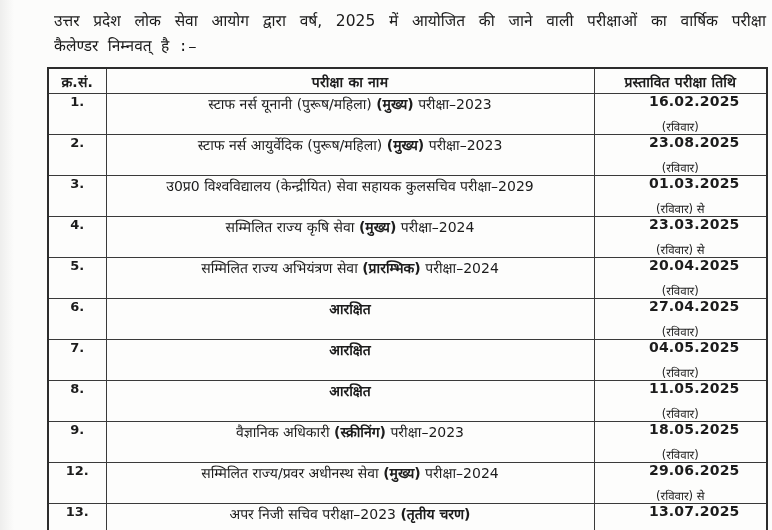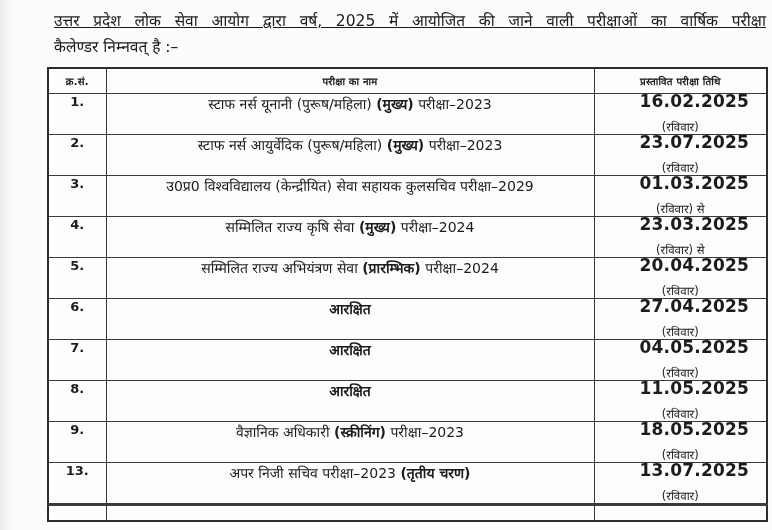--- a/index.html
+++ b/index.html
@@ -21,22 +21,22 @@
   }
 
   .heading {
     position: absolute;
     left: 54px; top: 8px; width: 712px;
     font-size: 15.5px;
     line-height: 26px;
     color: #1b1b1b;
     font-weight: 500;
   }
-  .heading .l1 { text-align: justify; text-align-last: justify; text-decoration: underline; }
-  .heading .l2 { text-align: left; }
+  .heading .l1 { text-align: justify; text-align-last: justify; }
+  .heading .l2 { text-align: left; font-family: Liberation Mono, monospace; }
 
   table.exam {
     position: absolute;
     left: 47px; top: 67px;
     width: 719px;
     border-collapse: collapse;
     table-layout: fixed;
     background: #fdfdfc;
     border: 2px solid #2c2c2c;
   }
@@ -44,21 +44,21 @@
     border: 1px solid #3a3a3a;
     padding: 0;
     overflow: hidden;
   }
   col.c-sno  { width: 58px; }
   col.c-name { width: 488px; }
   col.c-date { width: 173px; }
 
   tr.hdr th {
     height: 24px;
-    font-size: 10px;
+    font-size: 14px;
     font-weight: bold;
     text-align: center;
     vertical-align: middle;
     letter-spacing: 0.2px;
   }
 
   tbody tr.row { height: 33px; }
   td.sno {
     text-align: center;
     vertical-align: top;
@@ -72,21 +72,21 @@
     font-size: 14px;
     padding-top: 3px;
   }
   td.name span { white-space: pre-wrap; }
   td.name .b { font-weight: bold; }
   td.date {
     text-align: center;
     vertical-align: middle;
     line-height: 14px;
   }
-  td.date .d1 { font-size: 17px; font-weight: bold; letter-spacing: 0.2px; padding-left: 28px; }
+  td.date .d1 { font-size: 14px; font-weight: bold; letter-spacing: 0.2px; padding-left: 28px; }
   td.date .d2 { font-size: 11.5px; font-weight: normal; margin-top: 12px; }
 
   
   tbody.partial td {
     height: 14px;
     border-top: 3px solid #373d45;
   }
 </style>
 </head>
 <body>
@@ -120,21 +120,21 @@
       <div class="d2">(रविवार)</div>
     </td>
   </tr>
 
   <tr class="row">
     <td class="sno">2.</td>
     <td class="name">
       <span class="pre">स्टाफ नर्स आयुर्वेदिक (पुरूष/महिला) </span><span class="b">(मुख्य)</span><span class="post"> परीक्षा–2023</span>
     </td>
     <td class="date">
-      <div class="d1">23.07.2025</div>
+      <div class="d1">23.08.2025</div>
       <div class="d2">(रविवार)</div>
     </td>
   </tr>
 
   <tr class="row">
     <td class="sno">3.</td>
     <td class="name">
       <span class="pre">उ0प्र0 विश्वविद्यालय (केन्द्रीयित) सेवा सहायक कुलसचिव परीक्षा–2029</span><span class="b"></span><span class="post"></span>
     </td>
     <td class="date">
@@ -204,20 +204,30 @@
       <span class="pre">वैज्ञानिक अधिकारी </span><span class="b">(स्क्रीनिंग)</span><span class="post"> परीक्षा–2023</span>
     </td>
     <td class="date">
       <div class="d1">18.05.2025</div>
       <div class="d2">(रविवार)</div>
     </td>
   </tr>
 
 
 
+  <tr class="row">
+    <td class="sno">12.</td>
+    <td class="name">
+      <span class="pre">सम्मिलित राज्य/प्रवर अधीनस्थ सेवा </span><span class="b">(मुख्य)</span><span class="post"> परीक्षा–2024</span>
+    </td>
+    <td class="date">
+      <div class="d1">29.06.2025</div>
+      <div class="d2">(रविवार) से</div>
+    </td>
+  </tr>
 
   <tr class="row">
     <td class="sno">13.</td>
     <td class="name">
       <span class="pre">अपर निजी सचिव परीक्षा–2023 </span><span class="b">(तृतीय चरण)</span><span class="post"></span>
     </td>
     <td class="date">
       <div class="d1">13.07.2025</div>
       <div class="d2">(रविवार)</div>
     </td>

